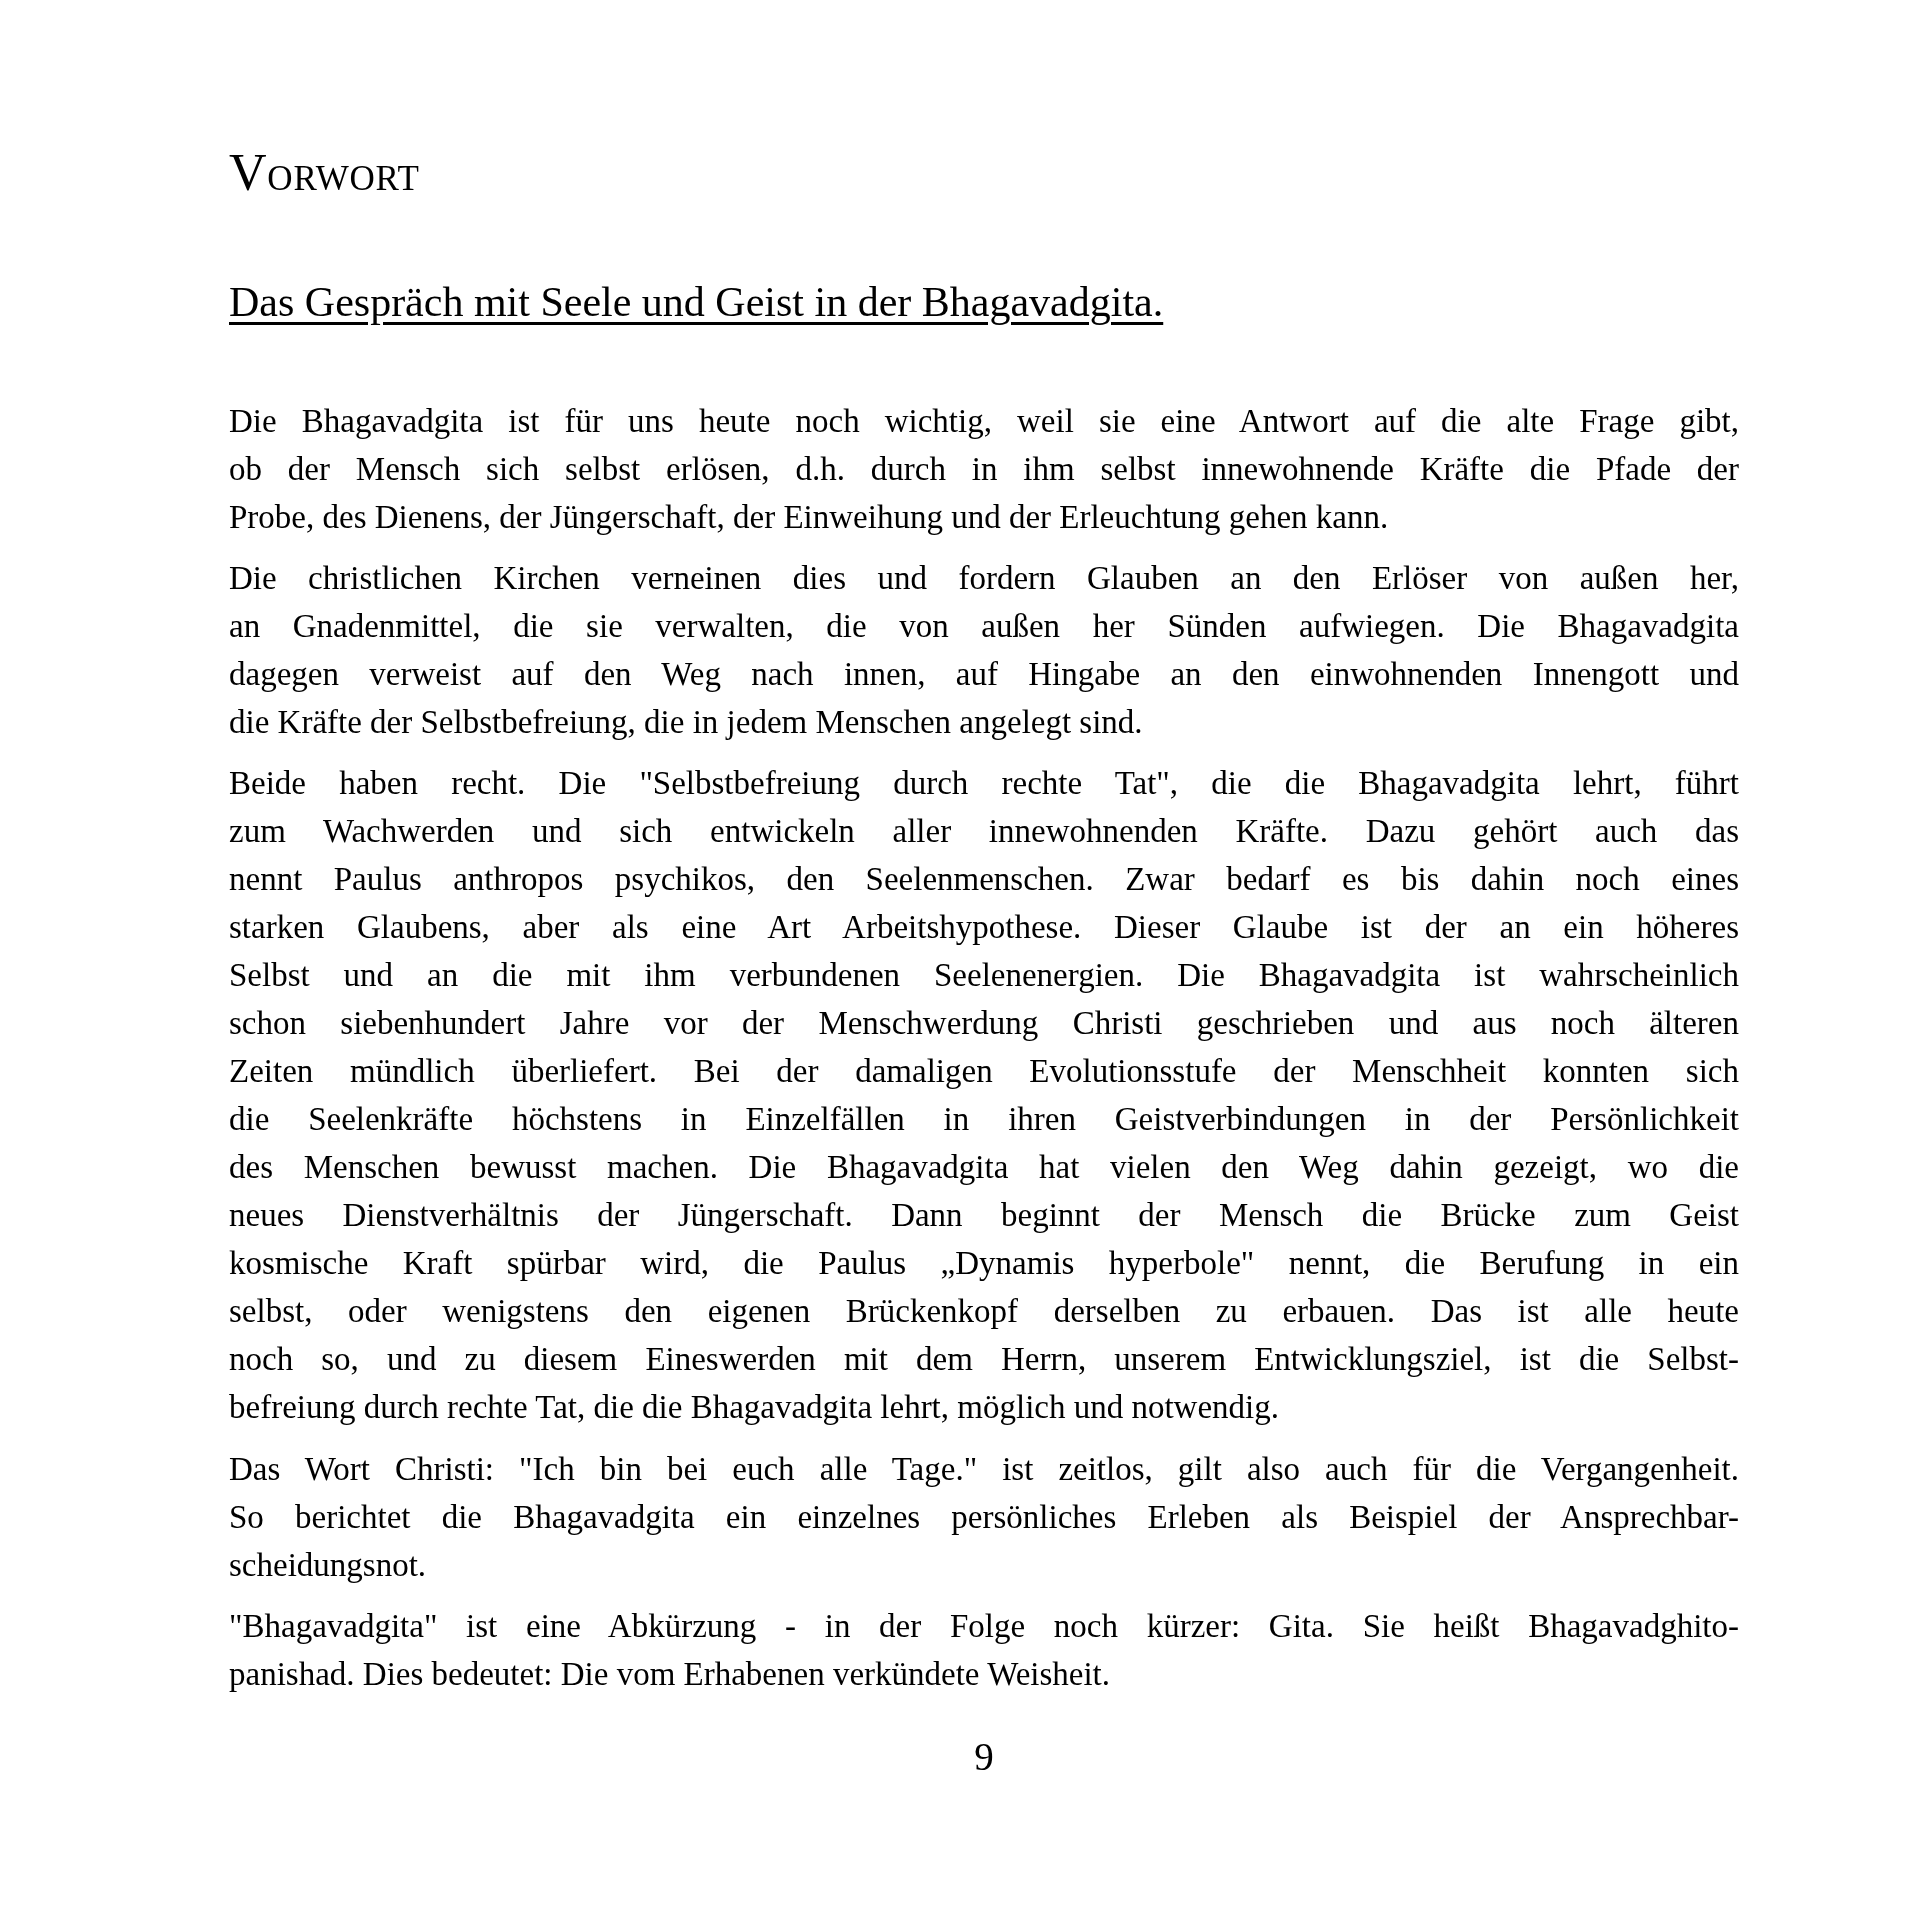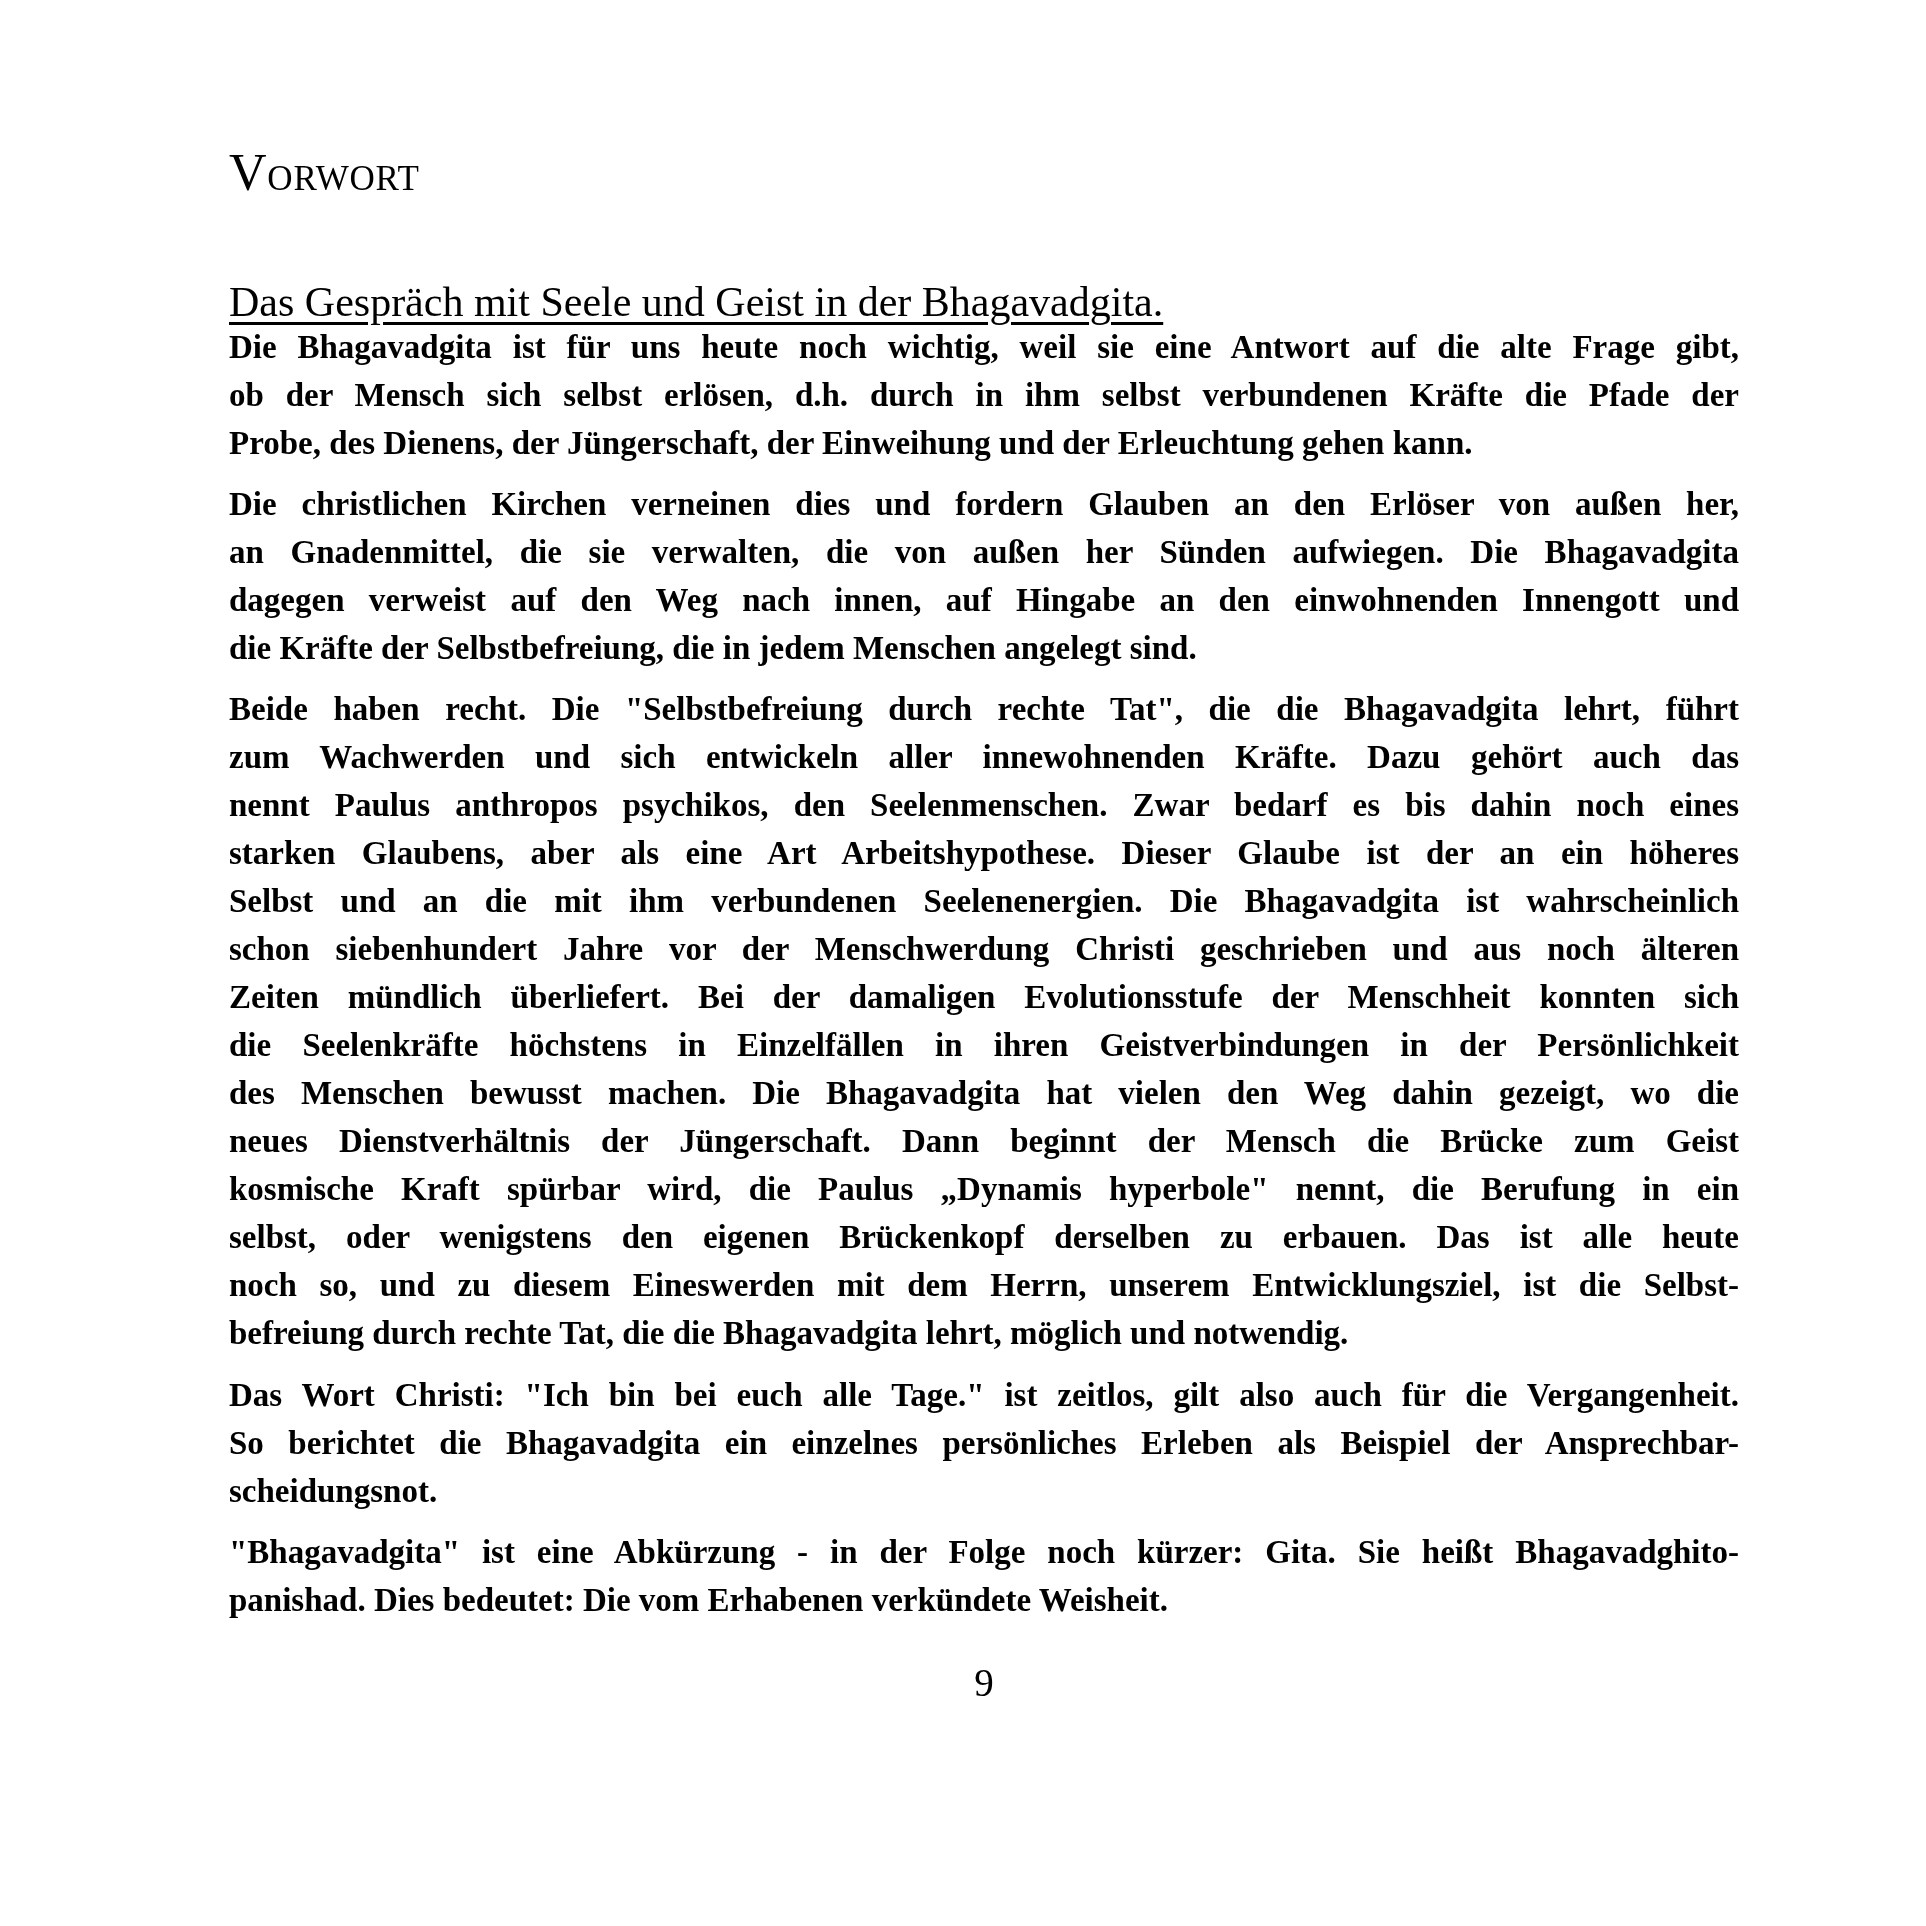--- a/index.html
+++ b/index.html
@@ -39,21 +39,21 @@
     font-size: 42px;
     line-height: 1;
     white-space: nowrap;
   }
   .subtitle .u {
     text-decoration: underline;
     text-decoration-thickness: 3.1px;
     text-underline-offset: 6.2px;
   }
   .body-text {
-    font-weight: bold;
+    margin-top: 74px;
   }
   .para {
     margin: 0 0 13.2px 0;
   }
   .line {
     font-size: 33px;
     line-height: 48px;
     text-align: justify;
     text-align-last: justify;
   }
@@ -78,21 +78,21 @@
       <span class="cap">V</span><span class="rest">ORWORT</span>
     </div>
 
     <div class="subtitle">
       <span class="u">Das Gespräch mit Seele und Geist in der Bhagavadgita.</span>
     </div>
 
     <div class="body-text">
         <div class="para">
           <div class="line">Die Bhagavadgita ist für uns heute noch wichtig, weil sie eine Antwort auf die alte Frage gibt,</div>
-          <div class="line">ob der Mensch sich selbst erlösen, d.h. durch in ihm selbst verbundenen Kräfte die Pfade der</div>
+          <div class="line">ob der Mensch sich selbst erlösen, d.h. durch in ihm selbst innewohnende Kräfte die Pfade der</div>
           <div class="line last">Probe, des Dienens, der Jüngerschaft, der Einweihung und der Erleuchtung gehen kann.</div>
         </div>
         <div class="para">
           <div class="line">Die christlichen Kirchen verneinen dies und fordern Glauben an den Erlöser von außen her,</div>
           <div class="line">an Gnadenmittel, die sie verwalten, die von außen her Sünden aufwiegen. Die Bhagavadgita</div>
           <div class="line">dagegen verweist auf den Weg nach innen, auf Hingabe an den einwohnenden Innengott und</div>
           <div class="line last">die Kräfte der Selbstbefreiung, die in jedem Menschen angelegt sind.</div>
         </div>
         <div class="para">
           <div class="line">Beide haben recht. Die "Selbstbefreiung durch rechte Tat", die die Bhagavadgita lehrt, führt</div>

